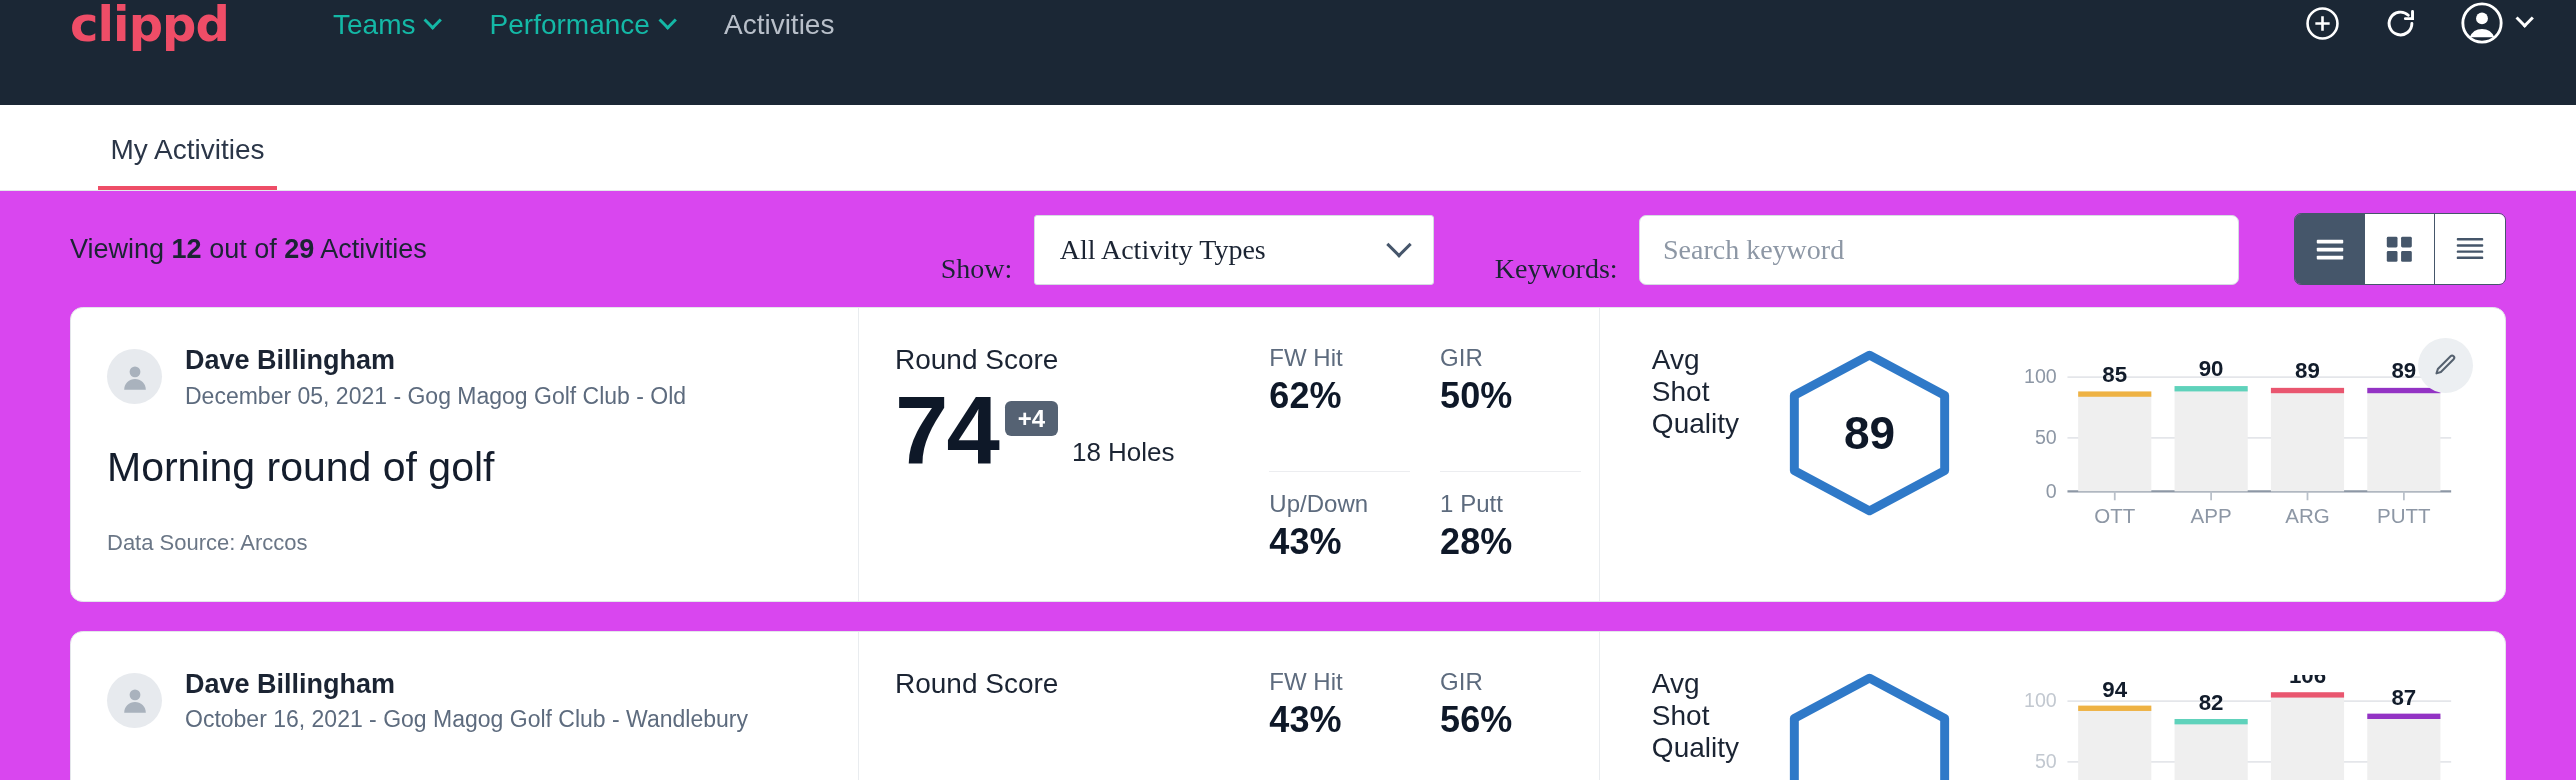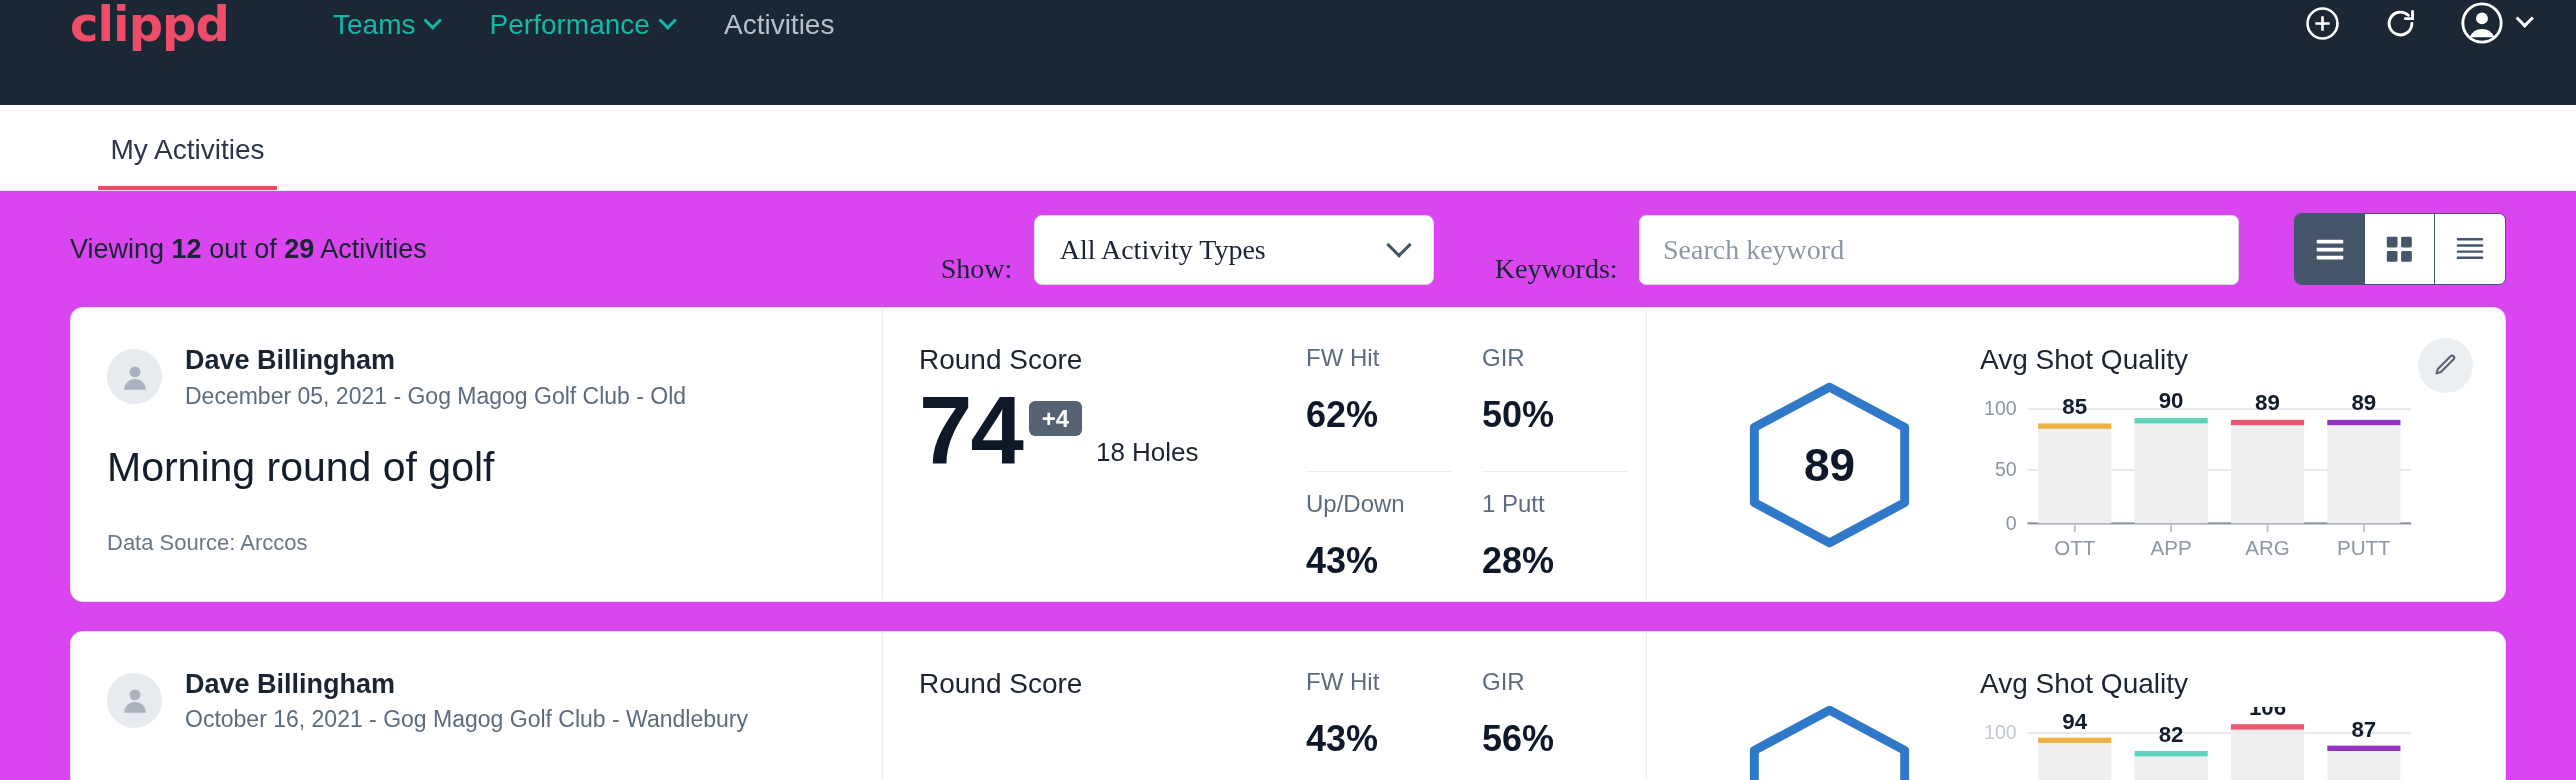--- a/index.html
+++ b/index.html
@@ -106,21 +106,21 @@
     font-size: 28px;
     color: #1b2433;
     margin-right: 21.4px;
     white-space: nowrap;
   }
   .select {
     width: 400px;
     height: 70px;
     background: #ffffff;
     border: 1.8px solid #d5dbe2;
-    border-radius: 8px;
+    border-radius: 3px;
     display: flex;
     align-items: center;
     padding: 0 25px;
     font-size: 28px;
     color: #1b2433;
     cursor: pointer;
     margin-right: 61px;
     gap: 36px;
   }
   .select .v { flex: 1; }
@@ -223,30 +223,29 @@
     width: 341px;
     padding: 36px 18px 0 0;
     border-right: 1.8px solid #e9ecef;
     display: grid;
     grid-template-columns: 1fr 1fr;
     grid-template-rows: auto auto;
     column-gap: 30px;
   }
   .stat { }
   .stat .k { font-size: 24px; color: #5d6b7e; }
-  .stat .v { font-size: 36px; font-weight: 700; color: #0e1828; margin-top: 22px; }
+  .stat .v { font-size: 36px; font-weight: 700; color: #0e1828; margin-top: 3px; }
   .stat.row1 { padding-bottom: 16px; border-bottom: 1.8px solid #ecedf0; }
   .stat.row2 { padding-top: 18px; }
 
   .col-quality {
     flex: 1;
     padding: 36px 36px 0 52px;
     display: flex;
-    flex-direction: column;
-    text-align: center;
+    flex-direction: row;
   }
   .q-body { display: flex; align-items: flex-start; margin-top: 3.6px; }
   .hexwrap { position: relative; width: 179px; height: 170px; flex: none; margin-left: 41px; }
   .hexnum {
     position: absolute; inset: 0;
     display: flex; align-items: center; justify-content: center;
     font-size: 46px; font-weight: 700; color: #0e1828;
   }
 
   .chartwrap { margin-left: 46px; margin-top: 3.6px; }

